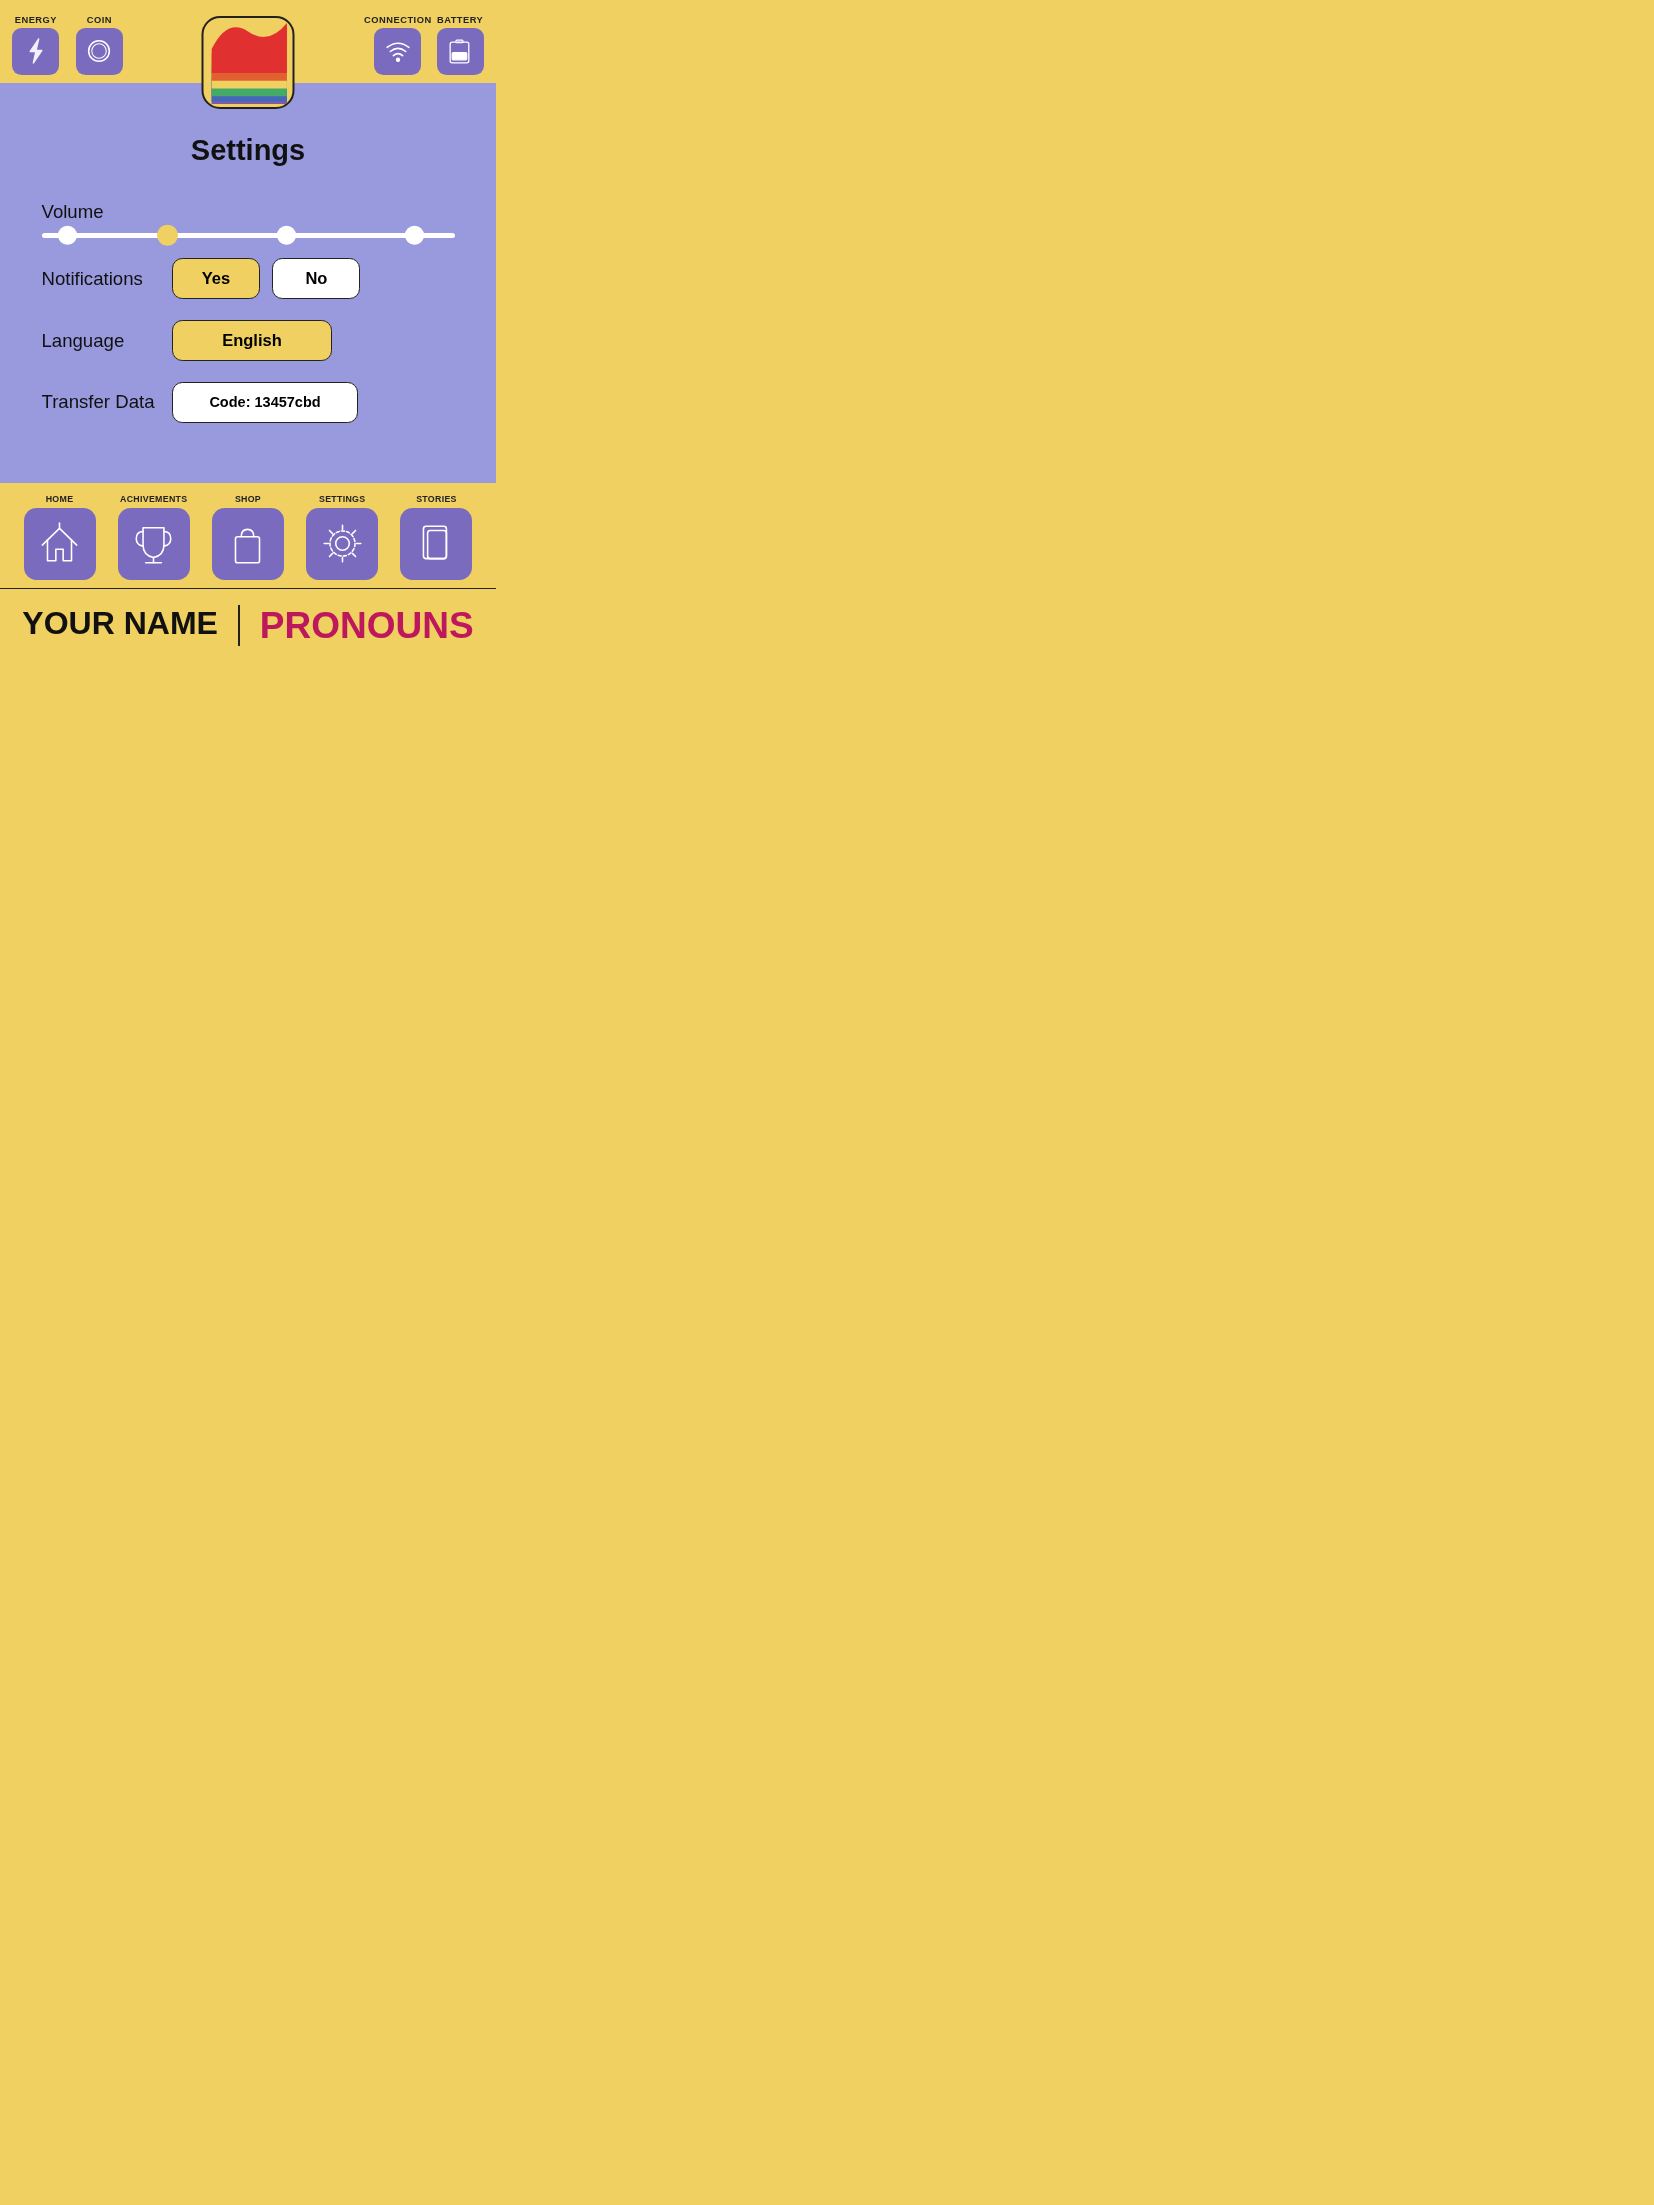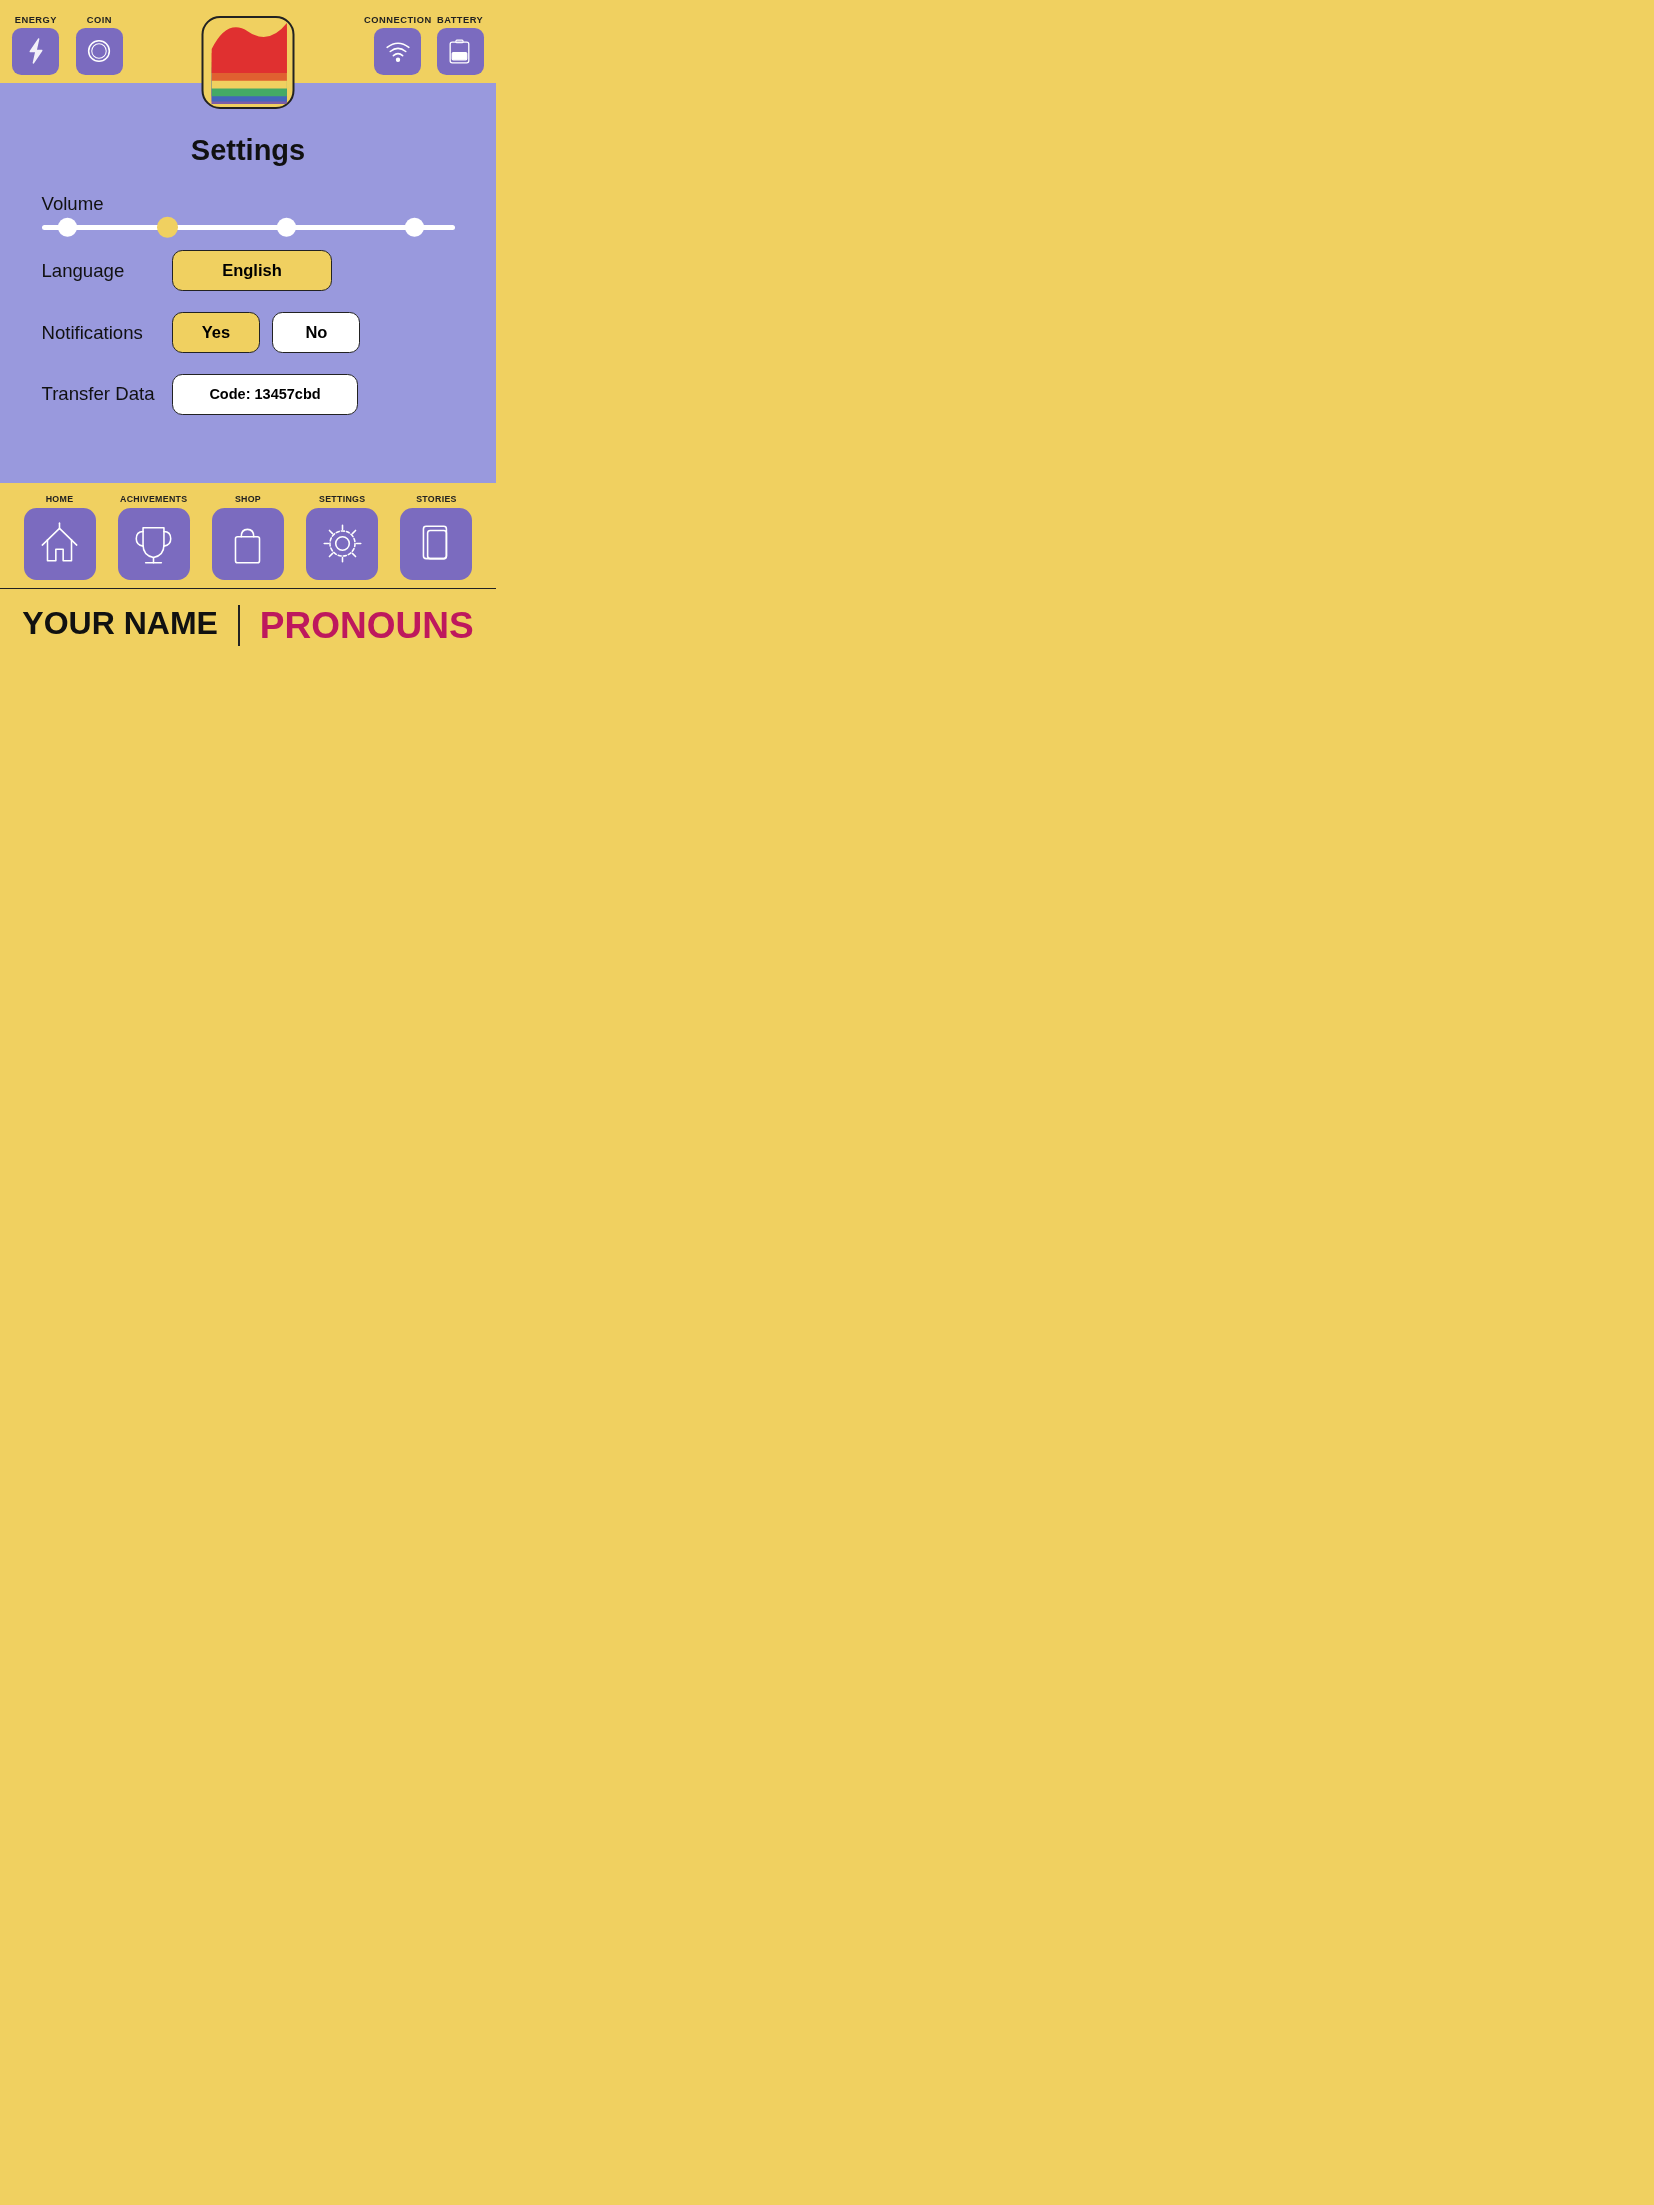--- a/index.html
+++ b/index.html
@@ -114,20 +114,21 @@
       margin-bottom: 26px;
       margin-top: 10.3px;
     }
 
     .settings-rows {
       width: 100%;
       max-width: 413px;
       display: flex;
       flex-direction: column;
       gap: 20.7px;
+      margin-top: 8px;
     }
 
     .settings-row {
       display: flex;
       align-items: center;
       gap: 16.5px;
     }
 
     .settings-row-label {
       font-size: 18.6px;
@@ -387,30 +388,30 @@
       <div class="volume-label">Volume</div>
       <div class="slider-track">
         <div class="slider-dot" style="left: 4%;"></div>
         <div class="slider-dot active" style="left: 28%;"></div>
         <div class="slider-dot" style="left: 57%;"></div>
         <div class="slider-dot" style="left: 88%;"></div>
       </div>
     </div>
 
     <div class="settings-row">
-      <span class="settings-row-label">Language</span>
-      <button class="lang-btn">English</button>
-    </div>
-
-    <div class="settings-row">
       <span class="settings-row-label">Notifications</span>
       <div class="notif-buttons">
         <button class="notif-btn selected">Yes</button>
         <button class="notif-btn unselected">No</button>
       </div>
+    </div>
+
+    <div class="settings-row">
+      <span class="settings-row-label">Language</span>
+      <button class="lang-btn">English</button>
     </div>
 
     <div class="settings-row">
       <span class="settings-row-label">Transfer Data</span>
       <button class="transfer-btn">Code: 13457cbd</button>
     </div>
 
   </div>
 </div>
 

